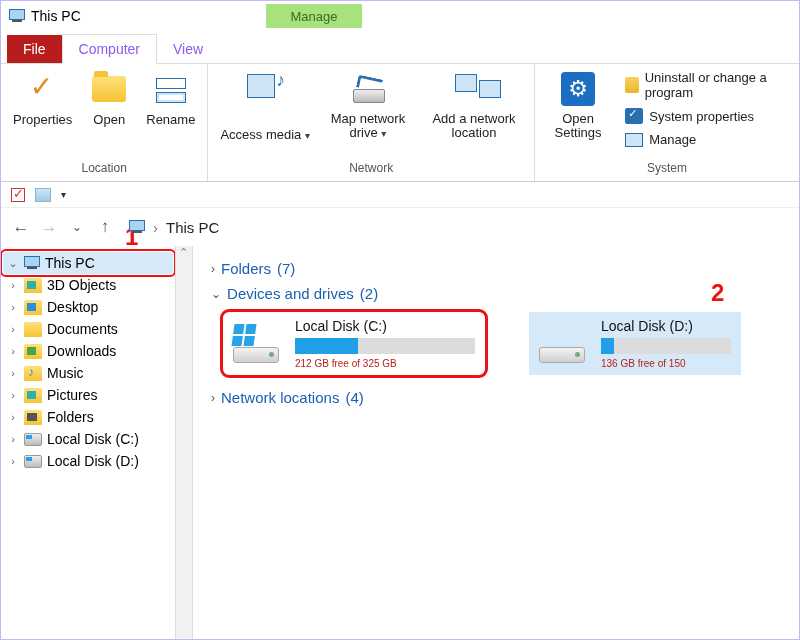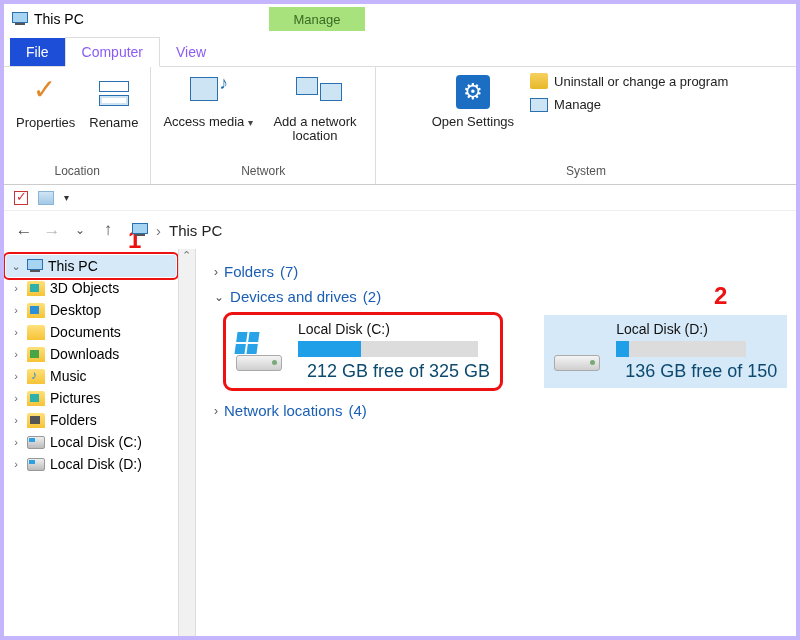--- a/index.html
+++ b/index.html
@@ -1,31 +1,31 @@
 <!DOCTYPE html>
 <html><head>
 <meta charset="utf-8">
 <style>
 * { box-sizing: border-box; margin: 0; padding: 0; font-family: "Segoe UI", Tahoma, sans-serif; }
 html, body { width: 800px; height: 640px; background: #fff; overflow: hidden; }
-.window { border: 4px solid #c4b5fd; width: 800px; height: 640px; display: flex; flex-direction: column; }
+.window { border: 1px solid #c4b5fd; width: 800px; height: 640px; display: flex; flex-direction: column; }
 
 
 .titlebar { height: 30px; display: flex; align-items: center; padding: 0 8px; gap: 6px; font-size: 14px; }
 .pc-icon { width: 16px; height: 14px; position: relative; }
 .pc-icon::before { content:""; position:absolute; top:0; left:0; width:14px; height:9px; border:1px solid #2a6fb0; background:#a7d4f0; }
 .pc-icon::after { content:""; position:absolute; top:11px; left:3px; width:10px; height:2px; background:#555; }
 
 
 .manage-tab { position: absolute; left: 265px; top: 3px; width: 96px; height: 24px; background: #a8e27d; color: #3a6a24; display:flex; align-items:center; justify-content:center; font-size:13px; }
 
 
 .tabs { height: 33px; display:flex; align-items:flex-end; border-bottom:1px solid #ddd; padding-left:6px; position:relative; }
 .tab { padding: 6px 16px; font-size:14px; color:#8b5cf6; cursor:pointer; }
-.tab.file { background:#1d4ed8; color:#fff; }
+.tab.file { background:#b91c1c; color:#fff; }
 .tab.active { background:#fff; border:1px solid #ddd; border-bottom:1px solid #fff; position:relative; top:1px; }
 
 
 .ribbon { height: 118px; border-bottom:1px solid #ccc; display:flex; }
 .group { border-right:1px solid #ddd; display:flex; flex-direction:column; align-items:center; padding:6px 4px 2px 4px; }
 .group-items { display:flex; gap:14px; flex:1; align-items:flex-start; justify-content:center; padding:0 8px;}
 .group-label { font-size:12px; color:#555; padding:3px 0 4px 0;}
 .ribbon-btn { display:flex; flex-direction:column; align-items:center; font-size:13px; color:#222; gap:4px; cursor:pointer; min-width:46px; }
 .ribbon-btn .ico { width:38px; height:38px; display:flex; align-items:center; justify-content:center; }
 .caret { font-size:10px; color:#444; }
@@ -79,21 +79,21 @@
 .drive-ico { width:54px; height:44px; position:relative; }
 .drive-ico .disk { position:absolute; bottom:3px; left:4px; width:46px; height:16px; background:linear-gradient(#f4f4f4,#cfcfcf); border:1px solid #aaa; border-radius:3px;}
 .drive-ico .disk::after{content:"";position:absolute;right:4px;top:4px;width:5px;height:5px;border-radius:50%;background:#7a7;}
 .drive-ico .win { position:absolute; top:2px; left:4px; width:22px; height:22px; }
 .winlogo { display:grid; grid-template-columns:1fr 1fr; grid-template-rows:1fr 1fr; gap:2px; width:22px; height:22px; transform:skewX(-8deg);}
 .winlogo span{background:#29a3e8;}
 .drive-info { display:flex; flex-direction:column; gap:4px; font-size:14px;}
 .drive-name { color:#111; }
 .drive-bar { width:180px; height:16px; background:#dcdcdc; position:relative; }
 .drive-bar .fill { position:absolute; top:0; left:0; height:100%; background:#1e9fe8; }
-.drive-free { color:#0c4a6e; font-size:18px;margin-left:9px; }
+.drive-free { color:#b91c1c; font-size:10px; }
 .ann2 { position:absolute; left:500px; top:-2px; color:#e11; font-size:24px; font-weight:bold; }
 
 
 .ico-check{width:30px;height:26px;position:relative;}
 .ico-check::after{content:"✓";font-size:28px;color:#e28a2b;position:absolute;top:-6px;left:2px;}
 .ico-folderopen{width:34px;height:26px;background:linear-gradient(#ffe07a,#f6c336);border-radius:3px;position:relative;}
 .ico-folderopen::before{content:"";position:absolute;top:-5px;left:2px;width:14px;height:6px;background:#f6c336;border-radius:2px 2px 0 0;}
 .ico-rename{width:30px;height:22px;}
 .ico-rename::before{content:"";display:block;width:28px;height:9px;background:#fff;border:1px solid #2a6fb0;margin-bottom:3px;}
 .ico-rename::after{content:"";display:block;width:28px;height:9px;background:#fff;border:1px solid #2a6fb0;box-shadow:inset 0 0 0 2px #cde4f5;}
@@ -134,36 +134,51 @@
     <div class="group">
       <div class="group-items">
         <div class="ribbon-btn">
           <div class="ico">
               <div class="ico-check"></div>
             </div>
           <span>Properties</span>
         </div>
         <div class="ribbon-btn">
           <div class="ico">
+              <div class="ico-folderopen"></div>
+            </div>
+          <span>Open</span>
+        </div>
+        <div class="ribbon-btn">
+          <div class="ico">
               <div class="ico-rename"></div>
             </div>
           <span>Rename</span>
         </div>
       </div>
       <div class="group-label">Location</div>
     </div>
 
     <div class="group">
       <div class="group-items">
         <div class="ribbon-btn">
           <div class="ico">
               <div class="ico-media"></div>
             </div>
+          <span style="text-align:center;line-height:1.1;margin-top:16px;">
+            <span>Access media</span>
+            <span class="caret"> ▾</span>
+          </span>
+        </div>
+        <div class="ribbon-btn" style="max-width:88px;">
+          <div class="ico">
+              <div class="ico-mapdrive"></div>
+            </div>
           <span style="text-align:center;line-height:1.1;">
-            <span>Access media</span>
+            <span>Map network drive</span>
             <span class="caret"> ▾</span>
           </span>
         </div>
         <div class="ribbon-btn" style="max-width:96px;">
           <div class="ico">
               <div class="ico-addnet"></div>
             </div>
           <span style="text-align:center;line-height:1.1;">Add a network location</span>
         </div>
       </div>
@@ -175,20 +190,24 @@
         <div class="ribbon-btn">
           <div class="ico">
               <div class="ico-gear"></div>
             </div>
           <span style="text-align:center;line-height:1.1;">Open Settings</span>
         </div>
         <div class="syslist">
           <div>
               <span class="smico sm-prog"></span>
               <span>Uninstall or change a program</span>
+            </div>
+          <div>
+              <span class="smico sm-monitor"></span>
+              <span>System properties</span>
             </div>
           <div>
               <span class="smico sm-manage"></span>
               <span>Manage</span>
             </div>
         </div>
       </div>
       <div class="group-label">System</div>
     </div>
   </div>

